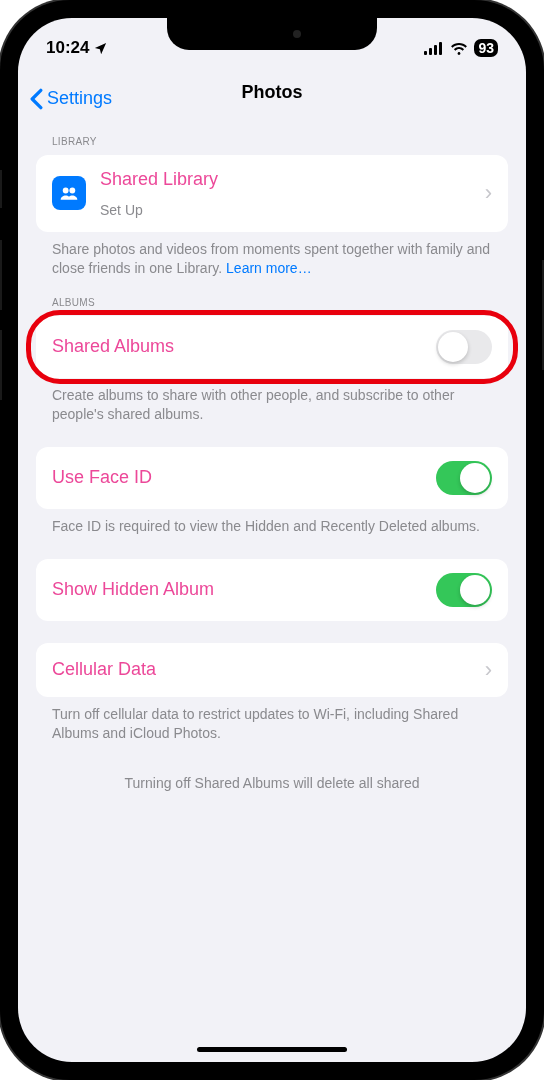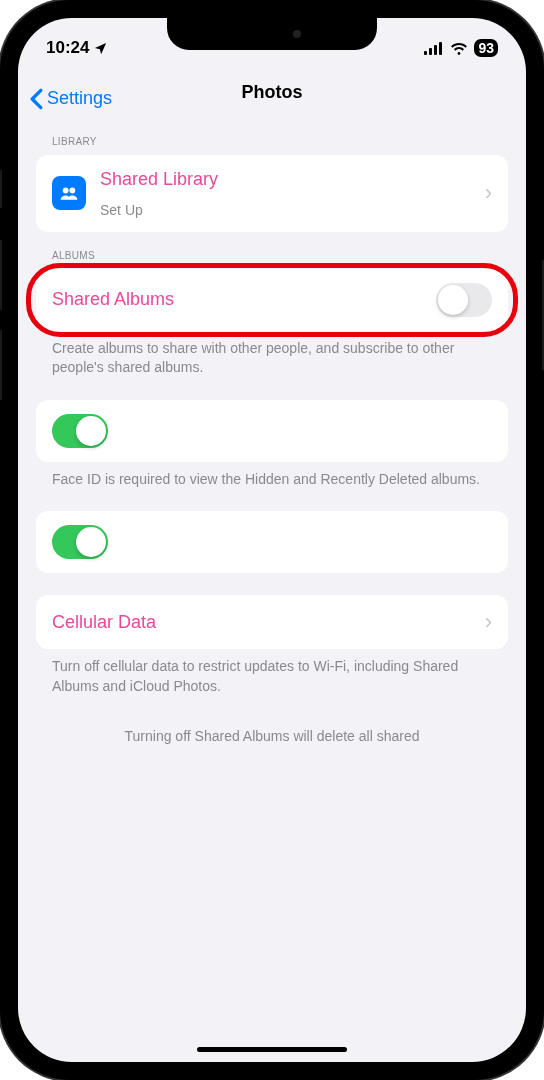--- a/index.html
+++ b/index.html
@@ -247,50 +247,60 @@
                 <path d="M2 20c0-3 3-5 6-5s6 2 6 5M10 20c0-3 3-5 6-5s6 2 6 5"></path>
               </svg>
           </div>
           <div class="cell-text">
             <div class="cell-title">Shared Library</div>
             <div class="cell-sub">Set Up</div>
           </div>
           <span class="chevron">›</span>
         </div>
       </div>
+      <div class="section-footer">
+        <span>Share photos and videos from moments spent together with family and close friends in one Library.</span>
+        <span class="link">Learn more…</span>
+      </div>
 
       <div class="section-header">ALBUMS</div>
       <div style="position:relative; margin: 0 18px;">
         <div class="cell-group" style="margin:0;">
           <div class="cell">
             <div class="cell-text">
               <div class="cell-title">Shared Albums</div>
             </div>
             <div class="toggle off">
                 <div class="toggle-knob"></div>
               </div>
           </div>
         </div>
         <div class="highlight-ring" style="top:-6px; left:-10px; right:-10px; bottom:-6px;"></div>
       </div>
       <div class="section-footer">Create albums to share with other people, and subscribe to other people's shared albums.</div>
 
       <div style="height:22px"></div>
       <div class="cell-group">
         <div class="cell">
+          <div class="cell-text">
+            <div class="cell-title">Use Face ID</div>
+          </div>
           <div class="toggle on">
               <div class="toggle-knob"></div>
             </div>
         </div>
       </div>
       <div class="section-footer">Face ID is required to view the Hidden and Recently Deleted albums.</div>
 
       <div style="height:22px"></div>
       <div class="cell-group">
         <div class="cell">
+          <div class="cell-text">
+            <div class="cell-title">Show Hidden Album</div>
+          </div>
           <div class="toggle on">
               <div class="toggle-knob"></div>
             </div>
         </div>
       </div>
 
       <div style="height:22px"></div>
       <div class="cell-group">
         <div class="cell">
           <div class="cell-text">

